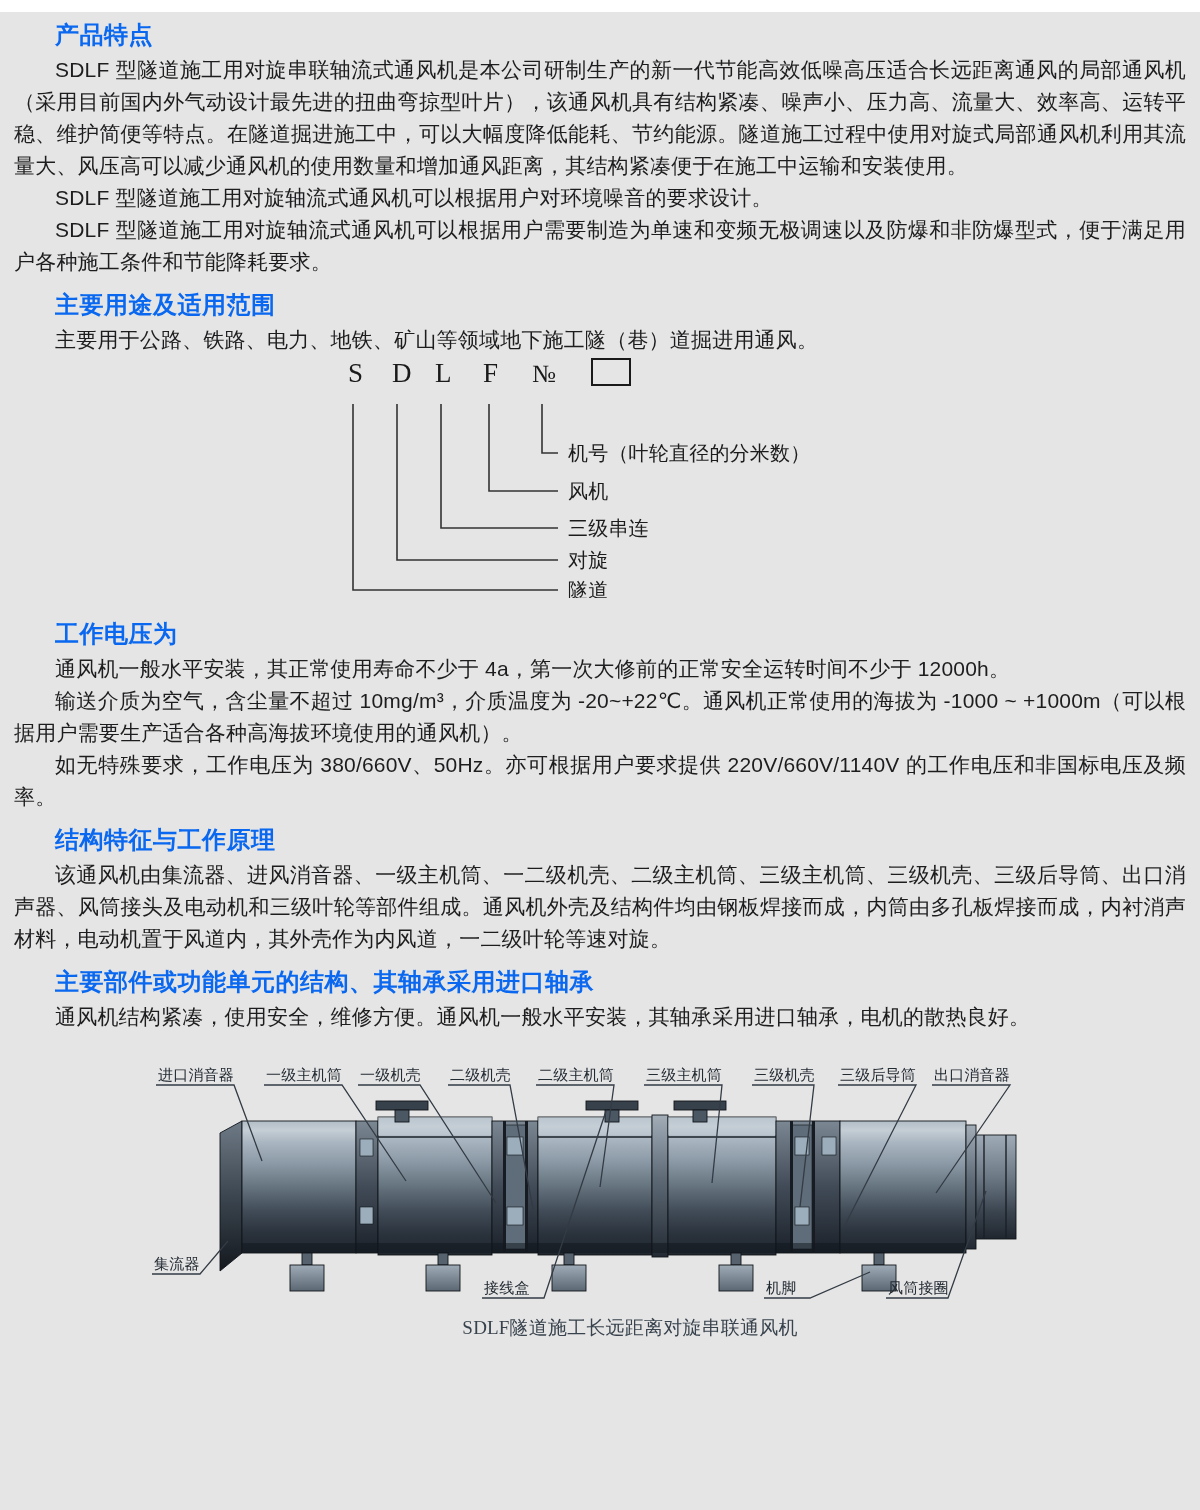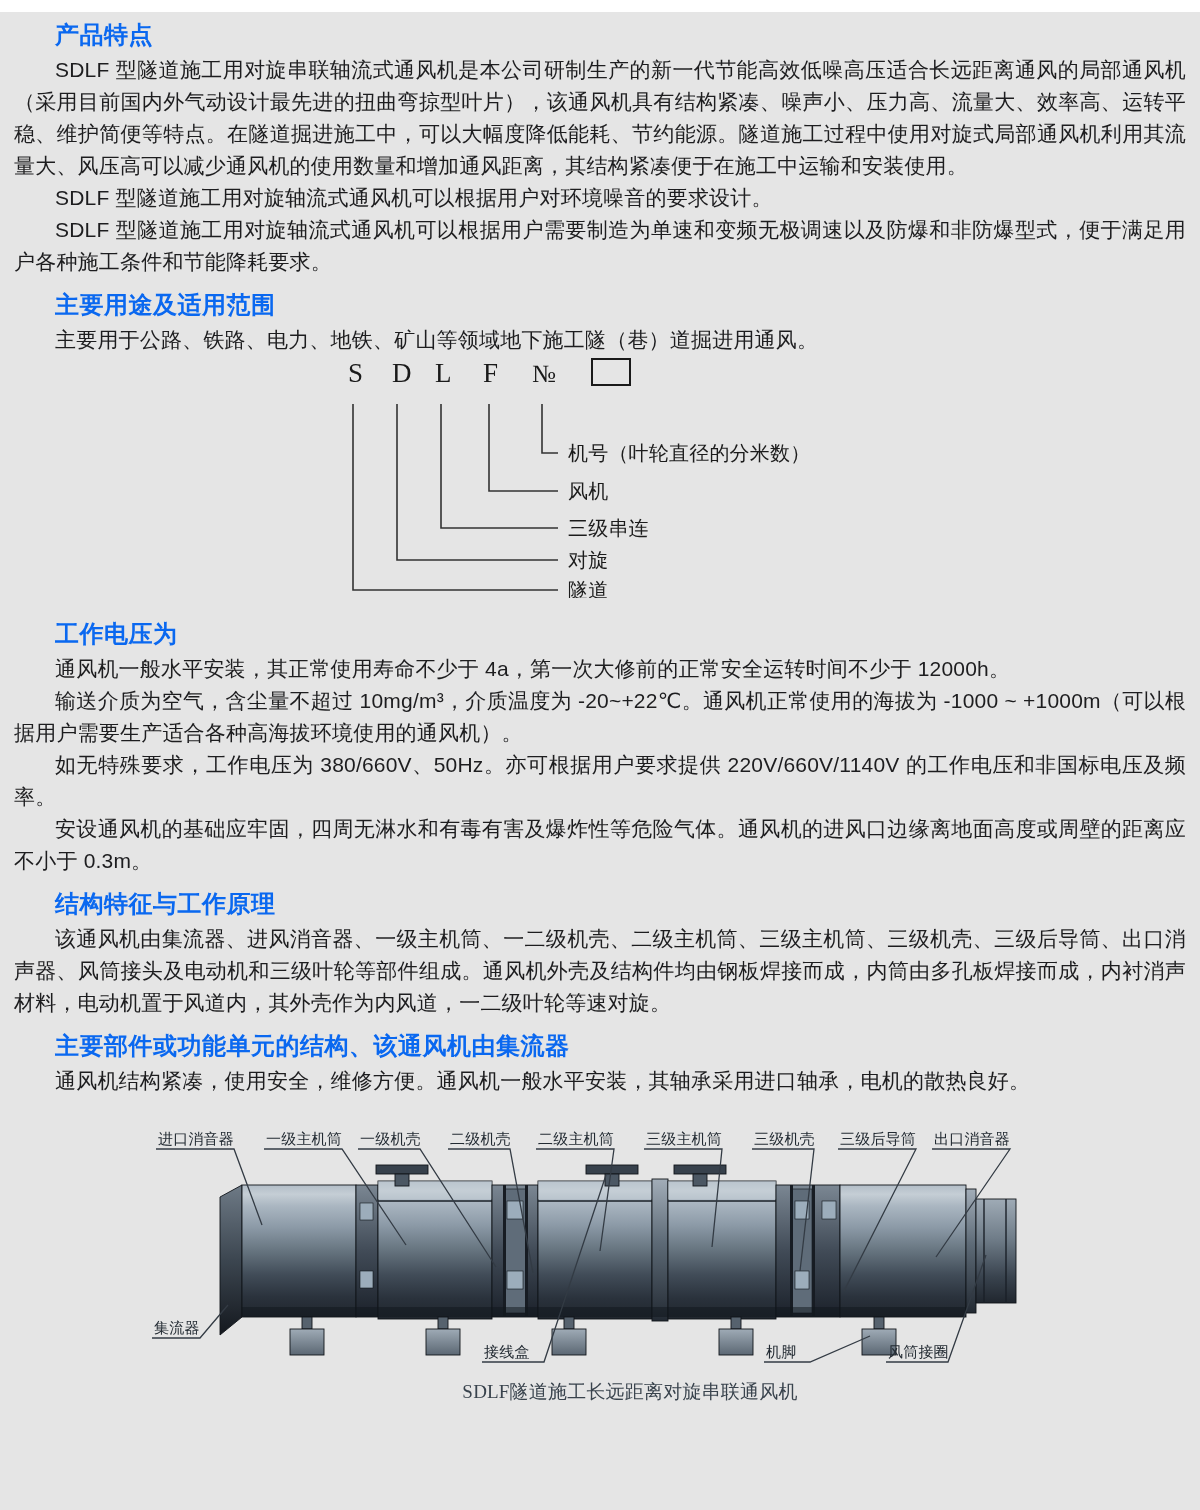--- a/index.html
+++ b/index.html
@@ -58,26 +58,25 @@
       <text class="sans" x="248" y="177" font-size="20" fill="#1c1c1c">三级串连</text>
       <text class="sans" x="248" y="209" font-size="20" fill="#1c1c1c">对旋</text>
       <text class="sans" x="248" y="239" font-size="20" fill="#1c1c1c">隧道</text>
     </svg>
   </div>
 
   <h2 class="hd">工作电压为</h2>
   <p class="para">通风机一般水平安装，其正常使用寿命不少于 4a，第一次大修前的正常安全运转时间不少于 12000h。</p>
   <p class="para">输送介质为空气，含尘量不超过 10mg/m³，介质温度为 -20~+22℃。通风机正常使用的海拔为 -1000 ~ +1000m（可以根据用户需要生产适合各种高海拔环境使用的通风机）。</p>
   <p class="para">如无特殊要求，工作电压为 380/660V、50Hz。亦可根据用户要求提供 220V/660V/1140V 的工作电压和非国标电压及频率。</p>
-  <p class="para">安设通风机的基础应牢固，四周无淋水和有毒有害及爆炸性等危险气体。通风机的进风口边缘离地面高度或周壁的距离应不小于 0.3m。</p>
 
   <h2 class="hd">结构特征与工作原理</h2>
   <p class="para">该通风机由集流器、进风消音器、一级主机筒、一二级机壳、二级主机筒、三级主机筒、三级机壳、三级后导筒、出口消声器、风筒接头及电动机和三级叶轮等部件组成。通风机外壳及结构件均由钢板焊接而成，内筒由多孔板焊接而成，内衬消声材料，电动机置于风道内，其外壳作为内风道，一二级叶轮等速对旋。</p>
 
-  <h2 class="hd">主要部件或功能单元的结构、该通风机由集流器</h2>
+  <h2 class="hd">主要部件或功能单元的结构、其轴承采用进口轴承</h2>
   <p class="para">通风机结构紧凑，使用安全，维修方便。通风机一般水平安装，其轴承采用进口轴承，电机的散热良好。</p>
 
   <div class="fan-wrap">
     <svg width="1060" height="318" viewBox="0 0 1060 318">
       <defs>
         <linearGradient id="gBody" x1="0" y1="0" x2="0" y2="1">
           <stop offset="0" stop-color="#b2bdc7"></stop>
             <stop offset="0.07" stop-color="#c5ced5"></stop>
           <stop offset="0.16" stop-color="#aab6c1"></stop>
             <stop offset="0.32" stop-color="#8c9aa7"></stop>

